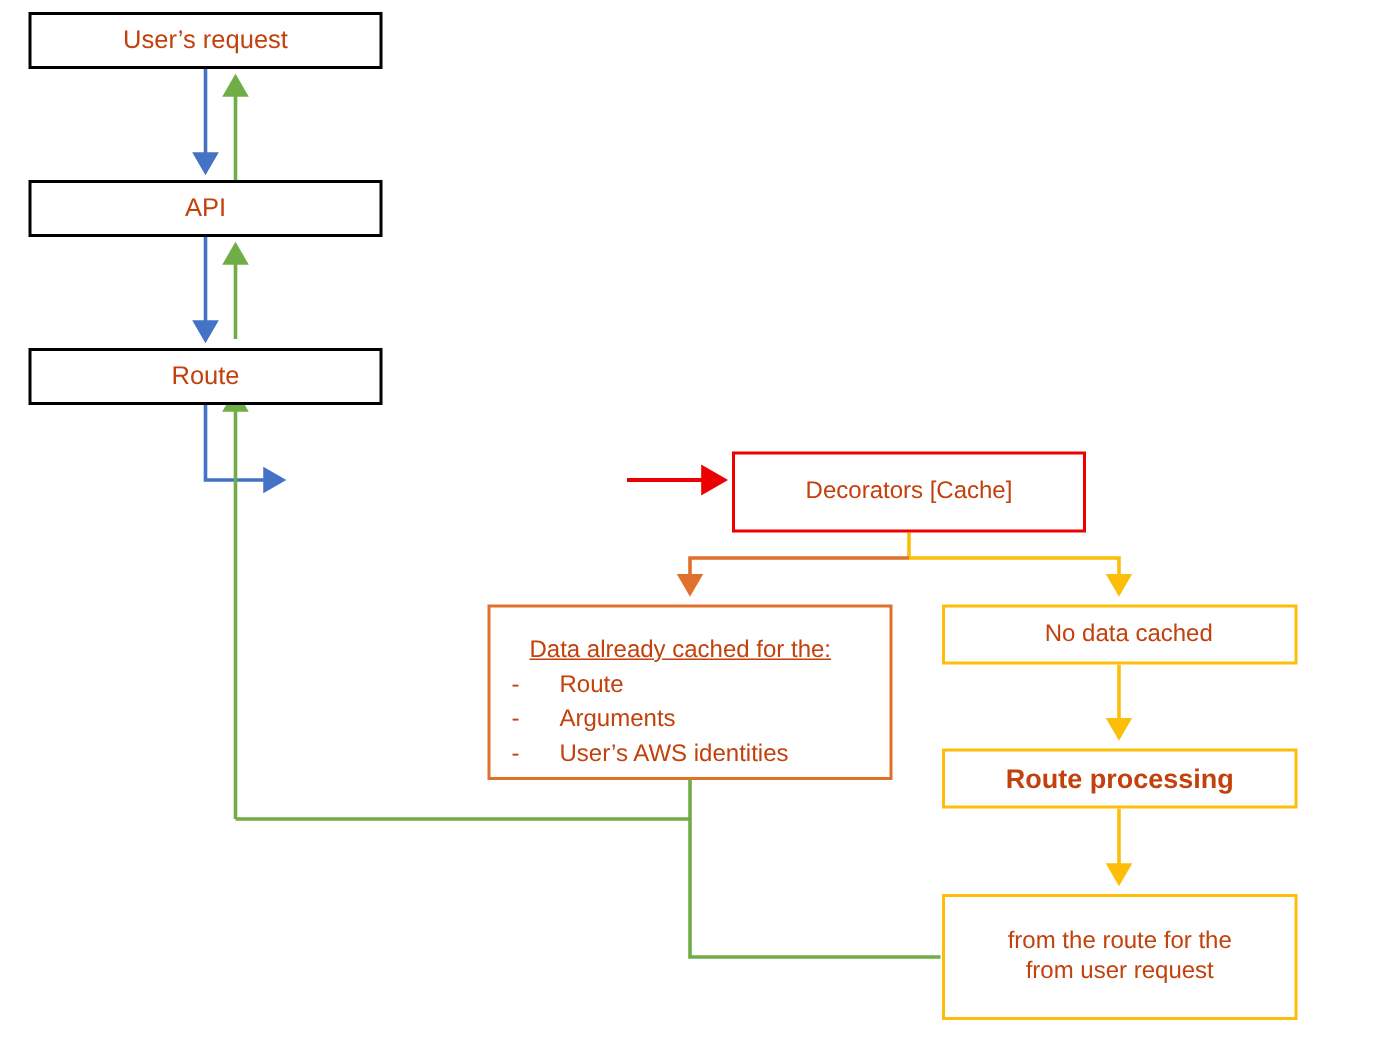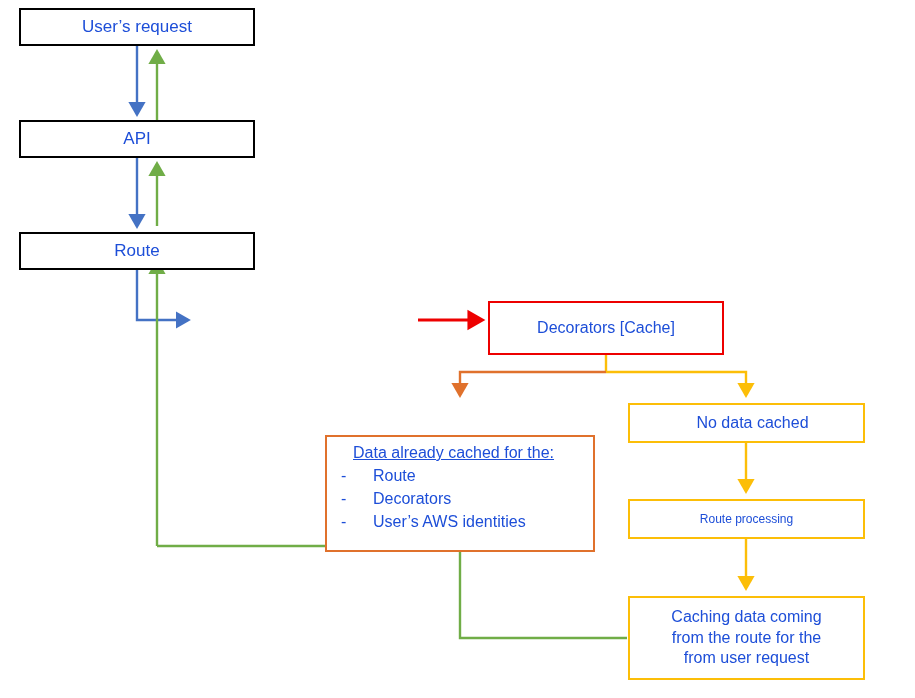--- a/index.html
+++ b/index.html
@@ -26,37 +26,36 @@
     pointer-events: none;
   }
   .node {
     position: absolute;
     box-sizing: border-box;
     background: #ffffff;
     display: flex;
     align-items: center;
     justify-content: center;
     text-align: center;
-    color: #1d4ed8;
+    color: #c2410c;
   }
   .node-black {
     border: 2px solid #000000;
     font-size: 17px;
   }
   .node-red {
     border: 2px solid #ED0000;
     font-size: 16px;
   }
   .node-orange {
     border: 2px solid #E0712C;
     font-size: 16px;
-    align-items: flex-start;
+    align-items: flex-end;
     justify-content: flex-start;
     text-align: left;
-    margin-top: 32px;
   }
   .node-yellow {
     border: 2px solid #FCBE08;
     font-size: 16px;
   }
   .cached-body {
     padding: 8px 0 0 14px;
     line-height: 1.0;
     width: 100%;
   }
@@ -75,22 +74,22 @@
   .cached-list li {
     display: flex;
     margin-bottom: 7px;
     font-size: 16px;
   }
   .dash {
     width: 32px;
     flex: 0 0 32px;
   }
   .bold-label {
-    font-weight: normal;
-    font-size: 12px;
+    font-weight: bold;
+    font-size: 18px;
   }
   .multiline {
     line-height: 1.28;
     padding: 0 6px;
   }
 </style>
 </head>
 <body>
 
 <div id="canvas">
@@ -165,39 +164,38 @@
   <div class="node node-orange" style="left:325px; top:403px; width:270px; height:117px;">
     <div class="cached-body">
       <span class="cached-title">Data already cached for the:</span>
       <ul class="cached-list">
         <li>
           <span class="dash">-</span>
           <span>Route</span>
         </li>
         <li>
           <span class="dash">-</span>
-          <span>Decorators</span>
+          <span>Arguments</span>
         </li>
         <li>
           <span class="dash">-</span>
           <span>User’s AWS identities</span>
         </li>
       </ul>
     </div>
   </div>
 
   <div class="node node-yellow" style="left:628px; top:403px; width:237px; height:40px;padding-left:12px;">
     <span>No data cached</span>
   </div>
 
   <div class="node node-yellow" style="left:628px; top:499px; width:237px; height:40px;">
     <span class="bold-label">Route processing</span>
   </div>
 
   <div class="node node-yellow" style="left:628px; top:596px; width:237px; height:84px;">
     <div class="multiline">
-      <div>Caching data coming</div>
       <div>from the route for the</div>
       <div>from user request</div>
     </div>
   </div>
 
 </div>
 
 </body></html>

